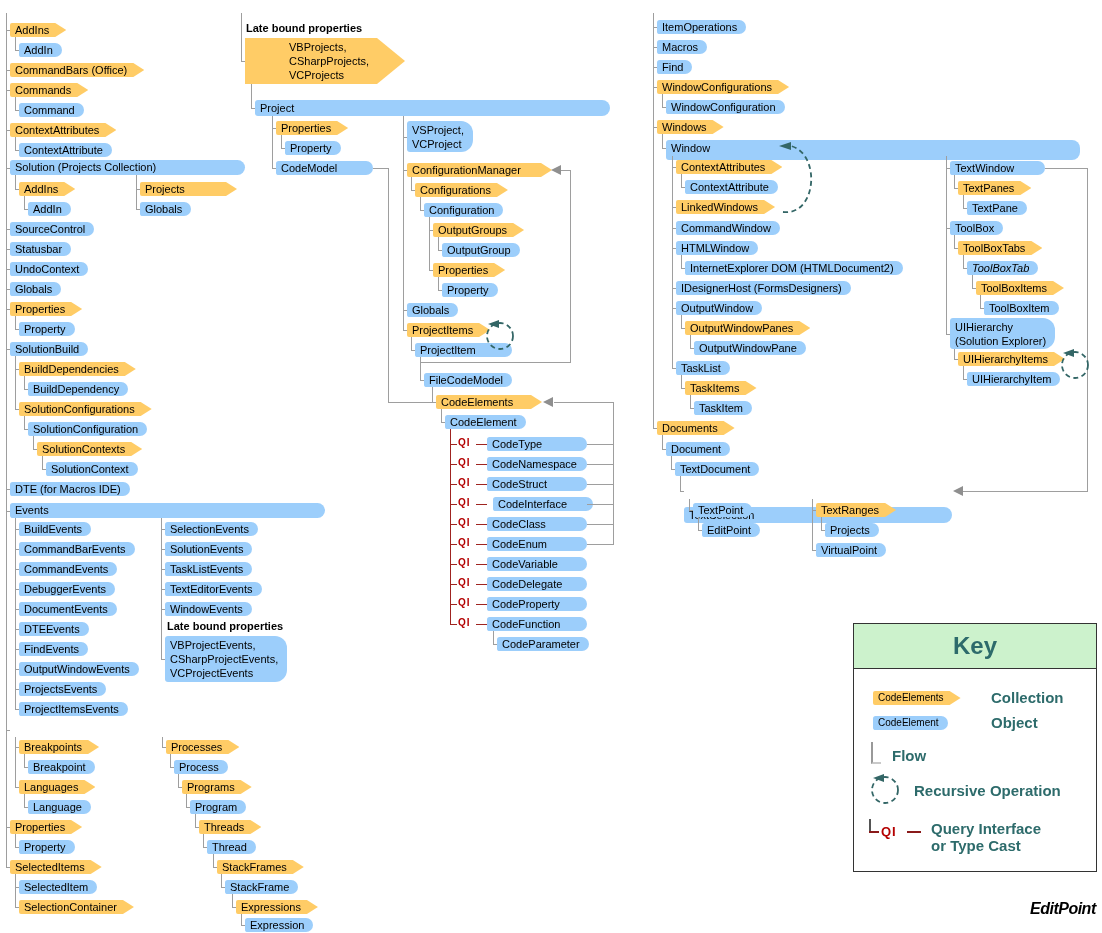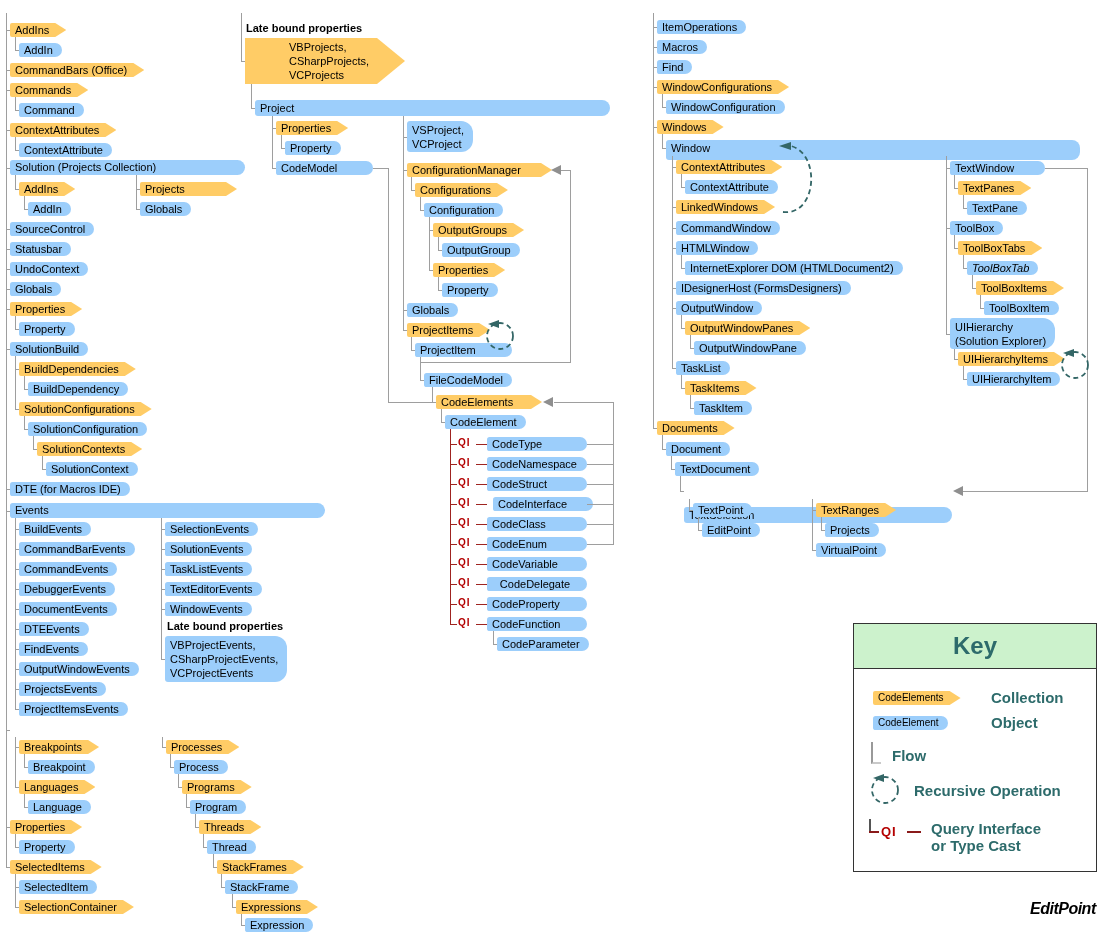--- a/index.html
+++ b/index.html
@@ -153,21 +153,21 @@
     <div class="node o" style="left: 424px; top: 373px;">FileCodeModel</div>
     <div class="node c" style="left: 436px; top: 395px; width: 106px;">CodeElements</div>
     <div class="node o" style="left: 445px; top: 415px;">CodeElement</div>
     <div class="node o" style="left: 487px; top: 437px; width: 100px;">CodeType</div>
     <div class="node o" style="left: 487px; top: 457px; width: 100px;">CodeNamespace</div>
     <div class="node o" style="left: 487px; top: 477px; width: 100px;">CodeStruct</div>
     <div class="node o" style="left: 493px; top: 497px; width: 100px;">CodeInterface</div>
     <div class="node o" style="left: 487px; top: 517px; width: 100px;">CodeClass</div>
     <div class="node o" style="left: 487px; top: 537px; width: 100px;">CodeEnum</div>
     <div class="node o" style="left: 487px; top: 557px; width: 100px;">CodeVariable</div>
-    <div class="node o" style="left: 487px; top: 577px; width: 100px; text-align: center;">CodeDelegate</div>
+    <div class="node o" style="left: 487px; top: 577px; width: 100px;">CodeDelegate</div>
     <div class="node o" style="left: 487px; top: 597px; width: 100px;">CodeProperty</div>
     <div class="node o" style="left: 487px; top: 617px; width: 100px;">CodeFunction</div>
     <div class="node o" style="left: 497px; top: 637px;">CodeParameter</div>
     <div class="node o" style="left: 657px; top: 20px;">ItemOperations</div>
     <div class="node o" style="left: 657px; top: 40px;">Macros</div>
     <div class="node o" style="left: 657px; top: 60px;">Find</div>
     <div class="node c" style="left: 657px; top: 80px;">WindowConfigurations</div>
     <div class="node o" style="left: 666px; top: 100px;">WindowConfiguration</div>
     <div class="node c" style="left: 657px; top: 120px;">Windows</div>
     <div class="node b" style="left: 666px; top: 140px; width: 414px; height: 20px; line-height: 16px;">Window</div>

